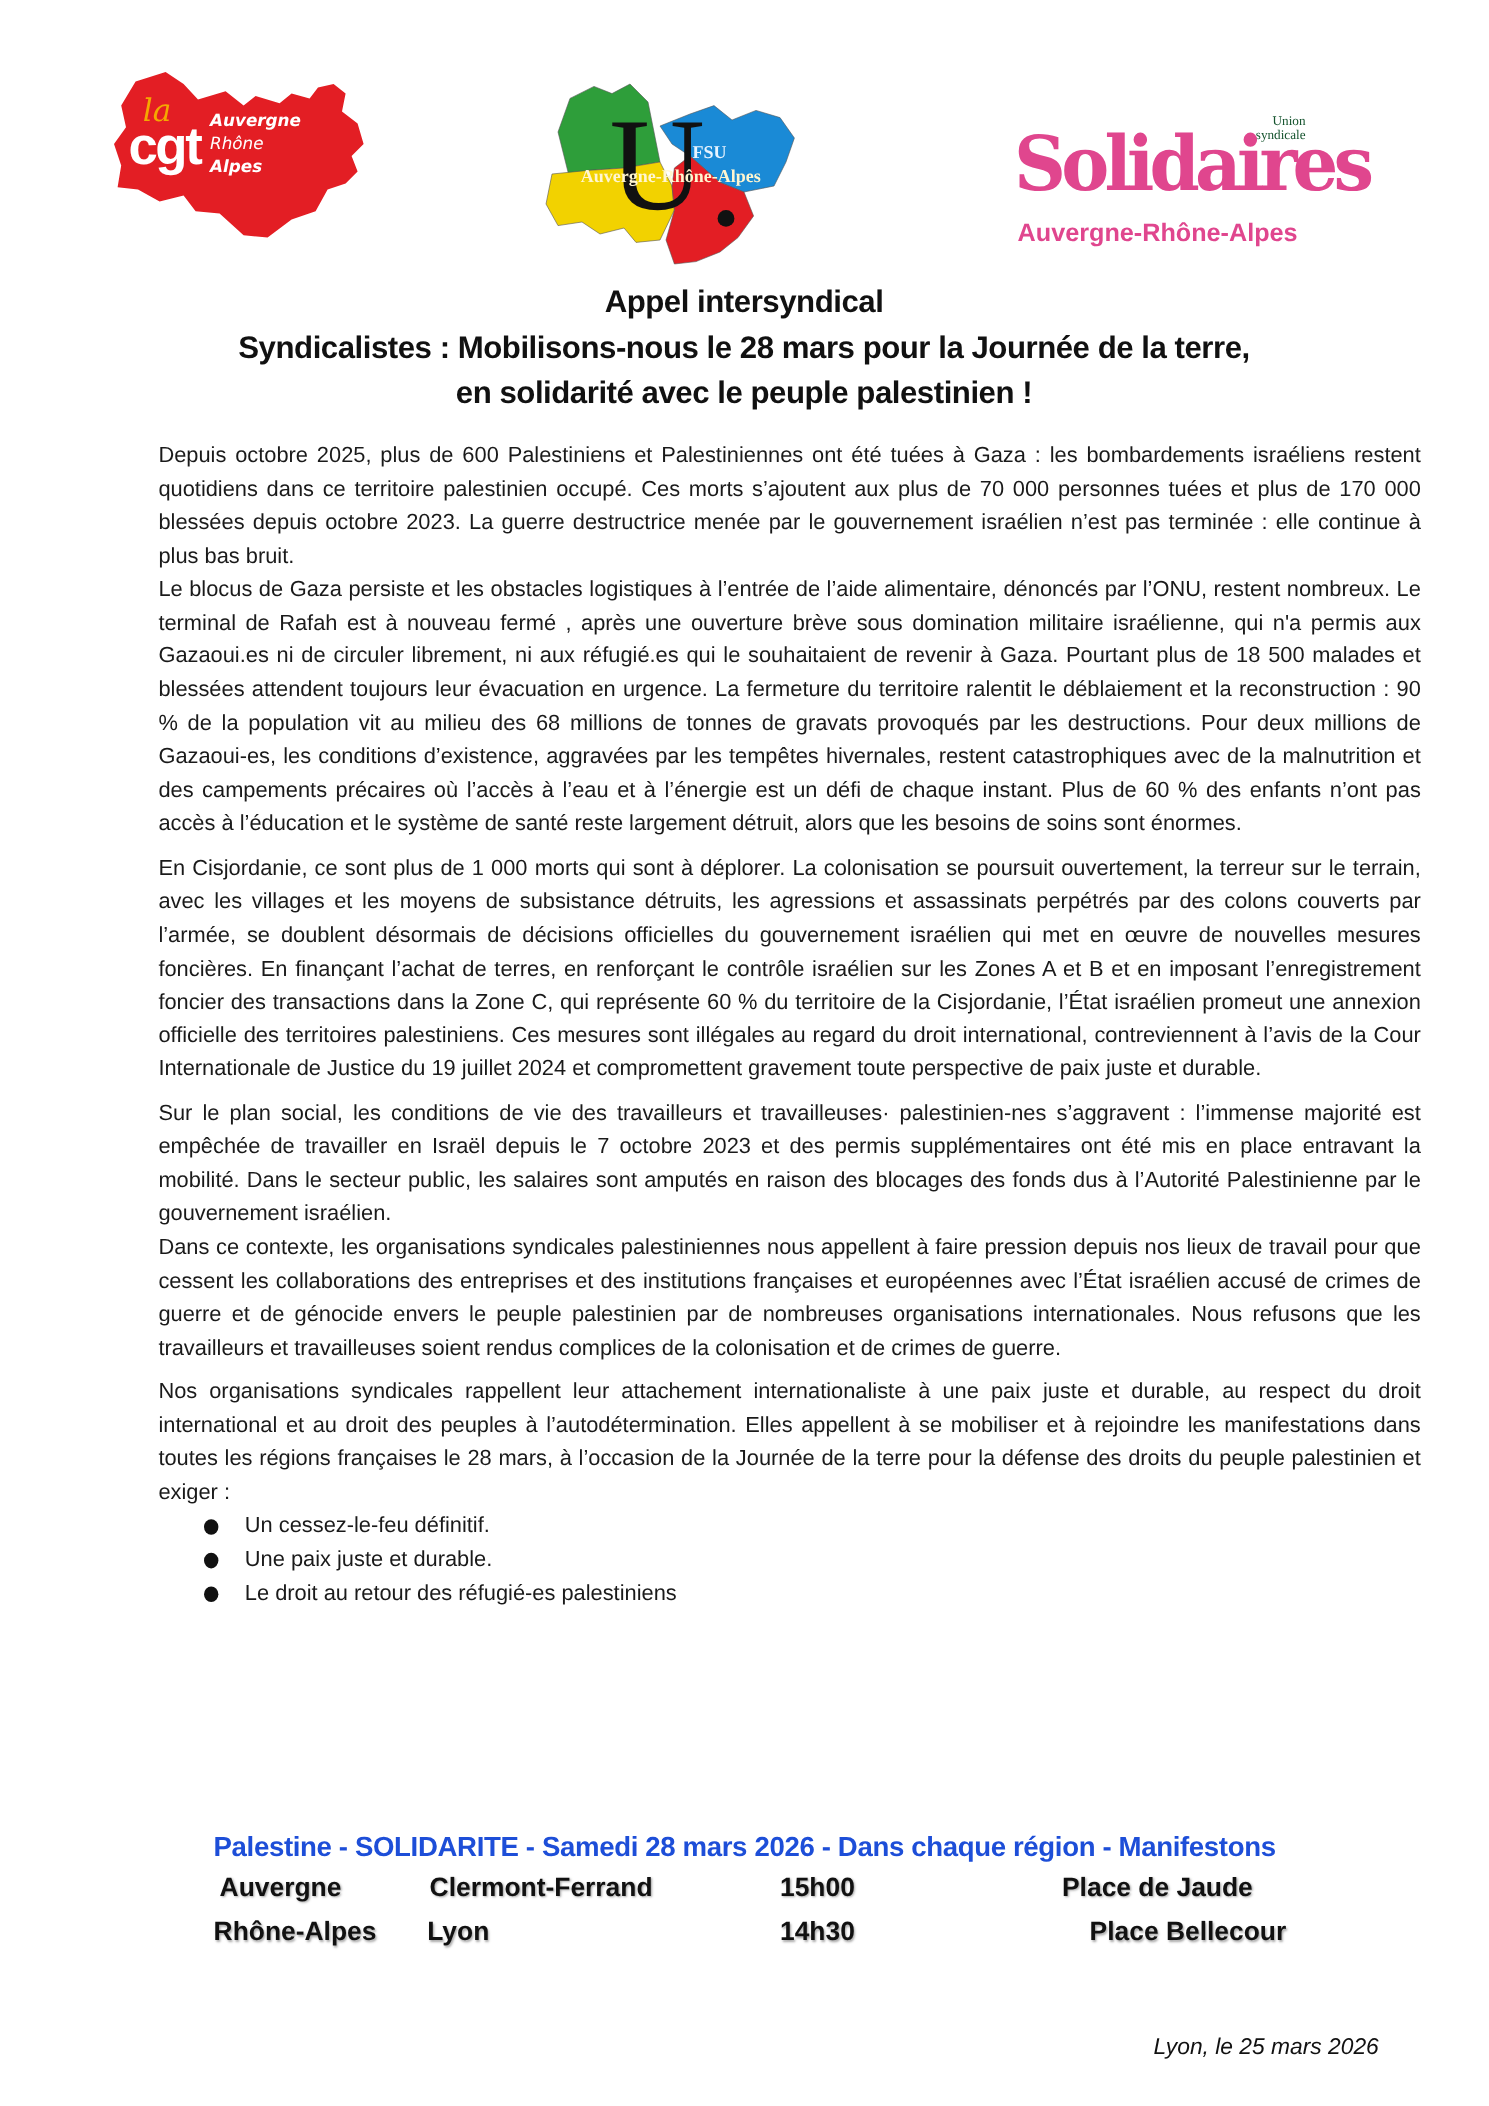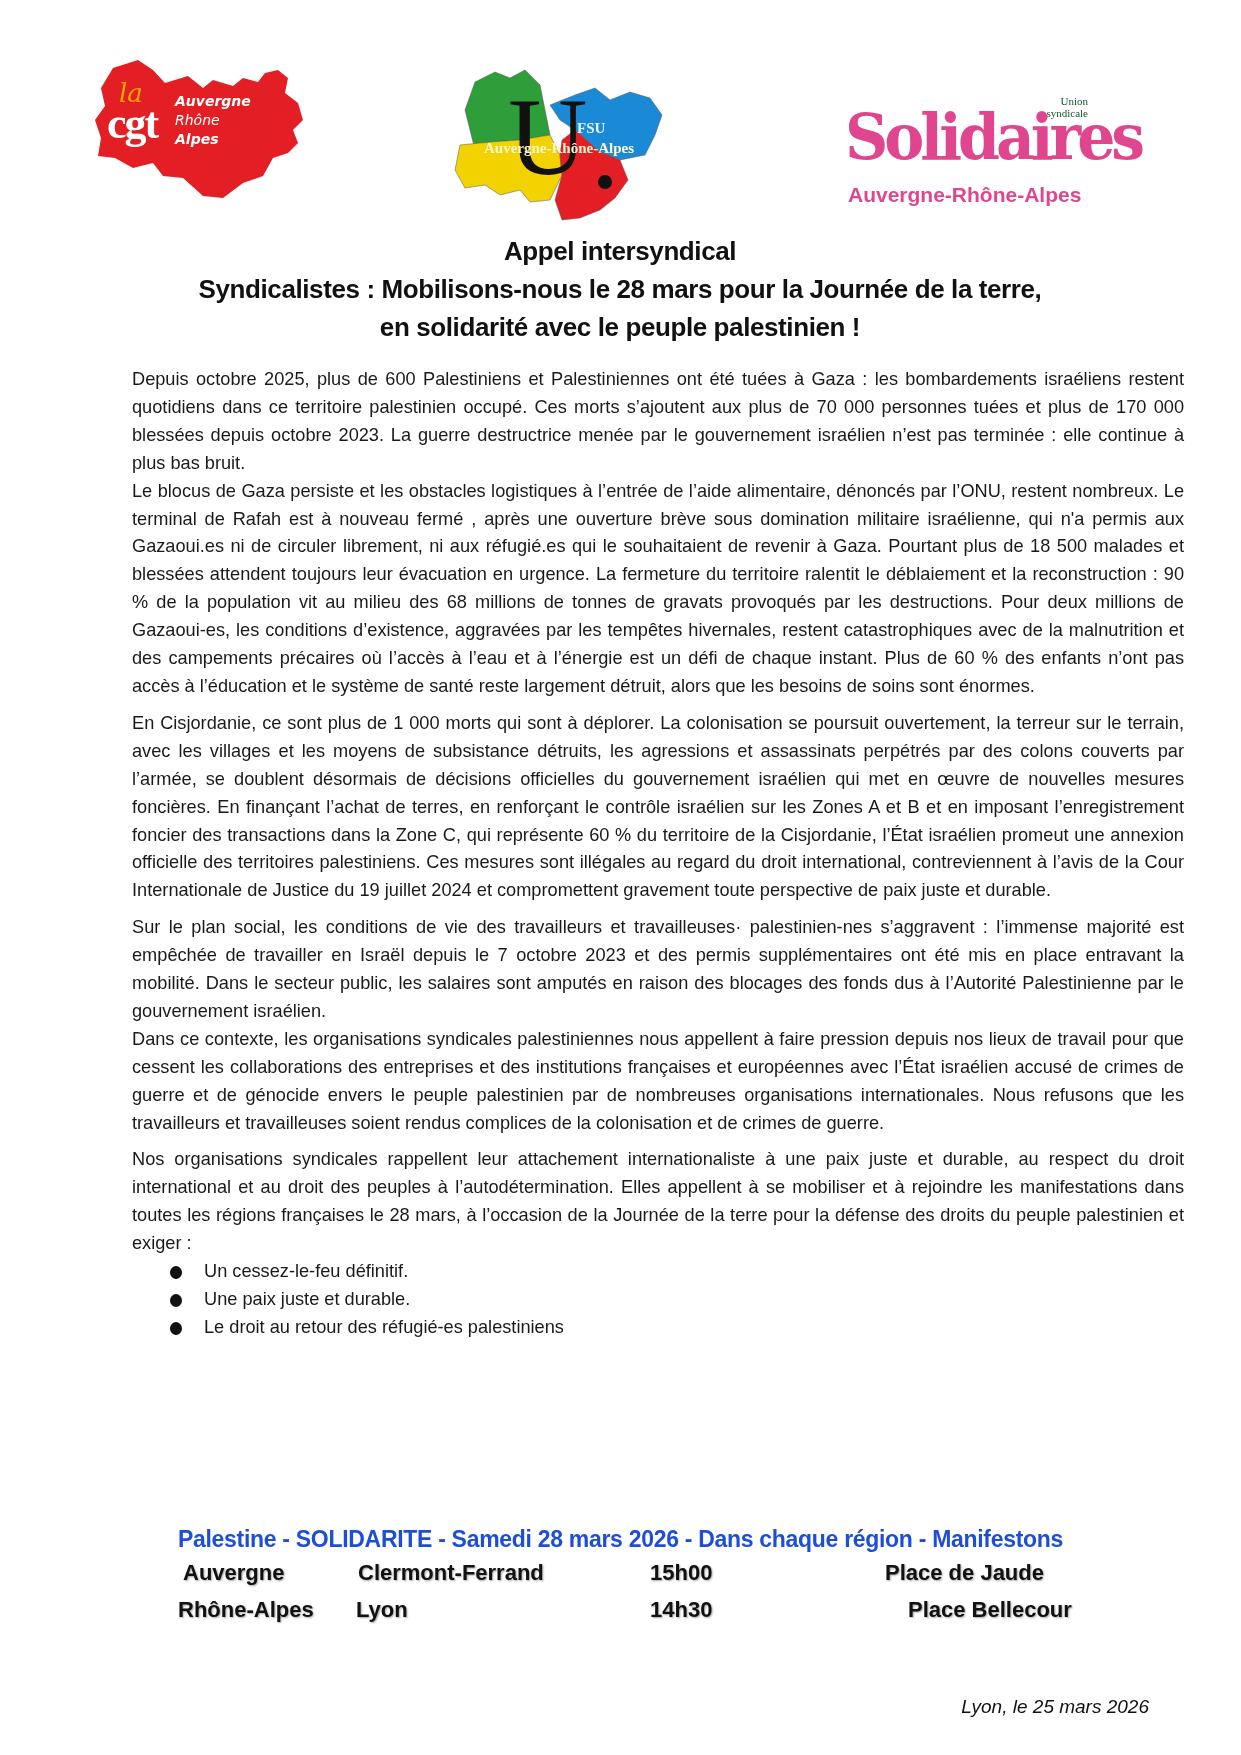--- a/index.html
+++ b/index.html
@@ -38,21 +38,21 @@
 </head>
 <body>
 
 <div class="logos">
 
   <div class="logo cgt">
     <svg width="215" height="145" viewBox="0 0 215 145">
       <path d="M20,10 L45,2 L60,12 L72,25 L95,18 L110,30 L120,22 L140,28 L150,20 L165,24 L172,15 L185,12 L195,20 L192,35 L205,45 L210,62 L200,72 L205,85 L195,95 L180,100 L170,118 L150,125 L130,140 L110,138 L90,120 L70,118 L60,105 L40,110 L22,100 L5,98 L8,80 L2,62 L12,48 L8,30 Z" fill="#e31e24"></path>
     </svg>
     <span style="position:absolute;left:26px;top:20px;font-family:'DejaVu Serif',serif;font-style:italic;color:#f5a800;font-size:26px;">la</span>
-    <span style="position:absolute;left:14px;top:40px;font-family:Liberation Serif, serif;font-weight:bold;color:#fff;font-size:44px;letter-spacing:-2px;">cgt</span>
+    <span style="position:absolute;left:14px;top:40px;font-family:Liberation Sans, sans-serif;font-weight:bold;color:#fff;font-size:44px;letter-spacing:-2px;">cgt</span>
     <span style="position:absolute;left:82px;top:34px;font-family:'DejaVu Sans',sans-serif;font-style:italic;font-weight:bold;color:#fff;font-size:14px;line-height:19px;">Auvergne</span>
     <span style="position:absolute;left:82px;top:53px;font-family:'DejaVu Sans',sans-serif;font-style:italic;font-weight:normal;color:#fff;font-size:14px;line-height:19px;">Rhône</span>
     <span style="position:absolute;left:82px;top:72px;font-family:'DejaVu Sans',sans-serif;font-style:italic;font-weight:bold;color:#fff;font-size:14px;line-height:19px;">Alpes</span>
   </div>
 
   <div class="logo fsu">
     <svg width="220" height="165" viewBox="0 0 220 165">
       <path d="M25,22 L45,12 L60,18 L75,10 L90,25 L95,50 L100,75 L70,80 L40,82 L25,90 L20,70 L15,50 Z" fill="#2e9e3a" stroke="#555" stroke-width="0.5"></path>
       <path d="M100,45 L125,35 L145,28 L160,40 L180,32 L200,38 L212,55 L205,75 L195,95 L170,100 L150,92 L125,70 L110,60 Z" fill="#1a8ad6" stroke="#555" stroke-width="0.5"></path>
       <path d="M10,85 L40,82 L70,80 L100,75 L110,95 L112,115 L100,140 L80,142 L70,130 L50,135 L35,125 L15,128 L5,110 Z" fill="#f2d200" stroke="#555" stroke-width="0.5"></path>

